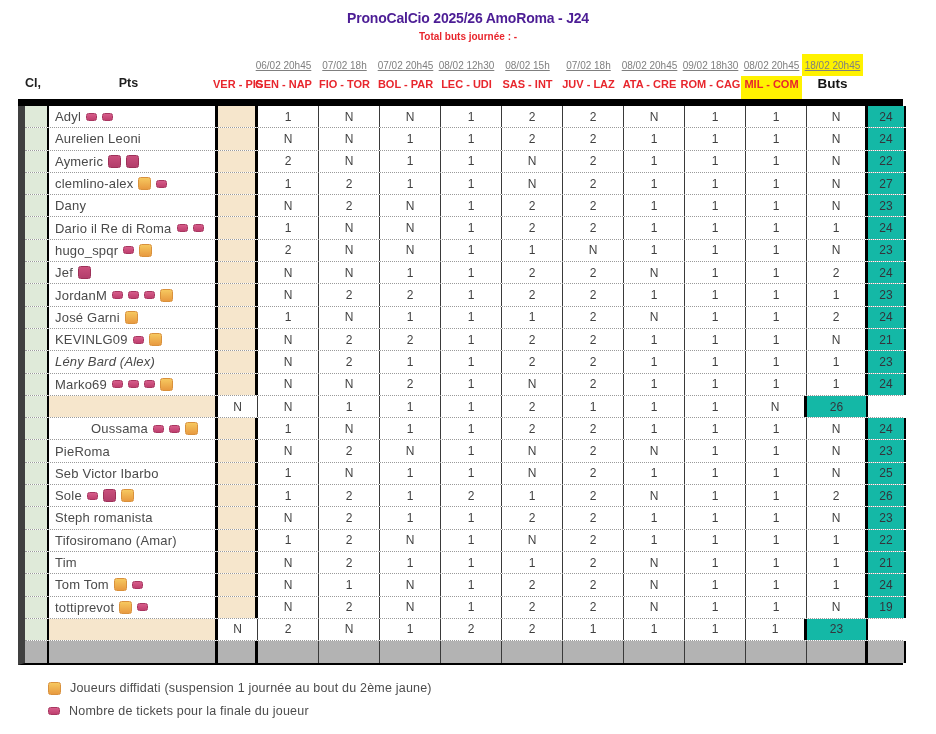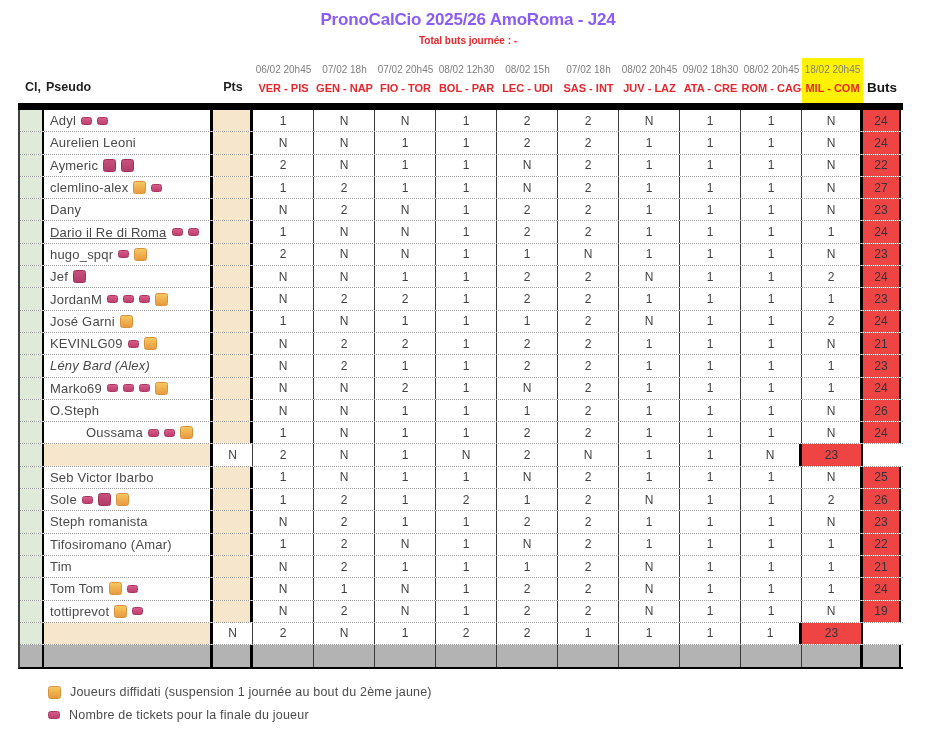--- a/index.html
+++ b/index.html
@@ -2,67 +2,68 @@
 <html><head>
 <meta charset="utf-8">
 <style>
   * { margin:0; padding:0; box-sizing:border-box; }
   html,body { background:#ffffff; }
   .page {
     position:relative; width:936px; height:734px; background:#ffffff;
     font-family:"Liberation Sans", sans-serif; overflow:hidden;
   }
   .title {
-    padding-top:10px; text-align:center; font-size:17px; font-weight:700;
-    color:#8b5cf6; letter-spacing:-0.2px;
+    padding-top:10px; text-align:center; font-size:14px; font-weight:700;
+    color:#4c1d95; letter-spacing:-0.2px;
   }
   .subtitle {
     margin-top:5px; text-align:center; font-size:10px; font-weight:600;
     color:#e8262d;
   }
   .table-wrap { margin:12px 0 0 18px; width:885px; }
   .hrow {
     display:grid;
     grid-template-columns:26px 169px 40px repeat(10,61px) 38px;
   }
   .h-date {
     font-size:10px; color:#7f7f7f; text-align:center; padding:6px 0 5px;
     white-space:nowrap;
+    text-decoration:underline;
   }
   .h-code {
     font-size:11px; font-weight:700; color:#e8262d; text-align:center;
     padding:2px 0 9px; white-space:nowrap;
   }
   .h-label { font-size:12.5px; font-weight:700; color:#1f1f1f; align-self:end; padding-bottom:9px; }
   .h-label.cl { padding-left:7px; }
   .h-label.pseudo { padding-left:2px; }
   .h-label.pts { text-align:center; }
   .h-buts { font-size:13.5px; font-weight:700; color:#141414; text-align:center; align-self:end; padding-bottom:8px; }
   .yellow { background:#fff200; }
   .topbar { height:7px; background:#000; }
-  .tbody { border-left:2px solid #404040; border-bottom:2px solid #000;text-align:center; }
+  .tbody { border-left:7px solid #404040; border-bottom:2px solid #000;text-align:center; }
   .trow {
     display:grid;
     grid-template-columns:24px 169px 40px repeat(10,61px) 38px;
     height:22.3px;
     border-bottom:1px dotted #9a9a9a;
   }
   .trow.foot { height:22px; border-bottom:none; }
   .td {
     height:100%; display:flex; align-items:center; justify-content:center;
     font-size:12px; color:#3f3f3f; border-right:1px solid #3a3a3a; overflow:hidden;
   }
   .td.cl { background:#dfead9; border-right:2px solid #000; }
   .td.name {
     justify-content:flex-start; padding-left:6px; border-right:3px solid #000;
     font-size:13px; color:#4a4a4a; letter-spacing:0.2px; white-space:nowrap;
   }
   .td.pts { background:#f6e6cc; border-right:3px solid #000; }
   .td.pred.last { border-right:3px solid #000; }
-  .td.buts { background:#ef4444; border-right:2px solid #000; color:#34343c; }
+  .td.buts { background:#14b8a6; border-right:2px solid #000; color:#34343c; }
   .trow.foot .td { background:#b3b3b3; }
   .badge { display:inline-block; border-radius:2.5px; margin-left:5px; flex:none; }
   .badge.ticket-sm { width:11px; height:8px; background:linear-gradient(#d65c8a,#bf3f6e); border:1px solid #a83660; }
   .badge.ticket-lg { width:13px; height:13px; background:linear-gradient(#c94f7c,#b23e6b); border:1px solid #9d3159; }
   .badge.diffidato { width:13px; height:13px; background:linear-gradient(#f6c85f,#e89a40); border:1px solid #d9913c; }
   .legend { margin:16px 12px 0 48px; }
   .legend-item { display:flex; align-items:center; margin-bottom:9px; }
   .legend-item .badge { margin:0 9px 0 0; }
   .legend-item .badge.ticket-leg {
     width:12px; height:8px; border-radius:2.5px;
@@ -89,21 +90,20 @@
         <div class="h-date">08/02 15h</div>
         <div class="h-date">07/02 18h</div>
         <div class="h-date">08/02 20h45</div>
         <div class="h-date">09/02 18h30</div>
         <div class="h-date">08/02 20h45</div>
         <div class="h-date yellow">18/02 20h45</div>
         <div class="h-spacer"></div>
       </div>
     <div class="hrow">
         <div class="h-label cl">Cl,</div>
-        <div class="h-label pseudo">Pseudo</div>
         <div class="h-label pts">Pts</div>
         <div class="h-code">VER - PIS</div>
         <div class="h-code">GEN - NAP</div>
         <div class="h-code">FIO - TOR</div>
         <div class="h-code">BOL - PAR</div>
         <div class="h-code">LEC - UDI</div>
         <div class="h-code">SAS - INT</div>
         <div class="h-code">JUV - LAZ</div>
         <div class="h-code">ATA - CRE</div>
         <div class="h-code">ROM - CAG</div>
@@ -204,21 +204,21 @@
           <div class="td pred">2</div>
           <div class="td pred">1</div>
           <div class="td pred">1</div>
           <div class="td pred">1</div>
           <div class="td pred last">N</div>
           <div class="td buts">23</div>
         </div>
         <div class="trow">
           <div class="td cl"></div>
           <div class="td name">
-            <div class="" style="display: inline; text-decoration: underline;">Dario il Re di Roma</div>
+            <div class="" style="display: inline;">Dario il Re di Roma</div>
             <div class="badge ticket-sm"></div>
             <div class="badge ticket-sm"></div>
           </div>
           <div class="td pts"></div>
           <div class="td pred">1</div>
           <div class="td pred">N</div>
           <div class="td pred">N</div>
           <div class="td pred">1</div>
           <div class="td pred">2</div>
           <div class="td pred">2</div>
@@ -363,23 +363,20 @@
           <div class="td pred">N</div>
           <div class="td pred">2</div>
           <div class="td pred">1</div>
           <div class="td pred">1</div>
           <div class="td pred">1</div>
           <div class="td pred last">1</div>
           <div class="td buts">24</div>
         </div>
         <div class="trow">
           <div class="td cl"></div>
-          <div class="td name">
-            <div class="" style="display: inline;">O.Steph</div>
-          </div>
           <div class="td pts"></div>
           <div class="td pred">N</div>
           <div class="td pred">N</div>
           <div class="td pred">1</div>
           <div class="td pred">1</div>
           <div class="td pred">1</div>
           <div class="td pred">2</div>
           <div class="td pred">1</div>
           <div class="td pred">1</div>
           <div class="td pred">1</div>
@@ -402,20 +399,23 @@
           <div class="td pred">2</div>
           <div class="td pred">2</div>
           <div class="td pred">1</div>
           <div class="td pred">1</div>
           <div class="td pred">1</div>
           <div class="td pred last">N</div>
           <div class="td buts">24</div>
         </div>
         <div class="trow">
           <div class="td cl"></div>
+          <div class="td name">
+            <div class="" style="display: inline;">PieRoma</div>
+          </div>
           <div class="td pts"></div>
           <div class="td pred">N</div>
           <div class="td pred">2</div>
           <div class="td pred">N</div>
           <div class="td pred">1</div>
           <div class="td pred">N</div>
           <div class="td pred">2</div>
           <div class="td pred">N</div>
           <div class="td pred">1</div>
           <div class="td pred">1</div>

